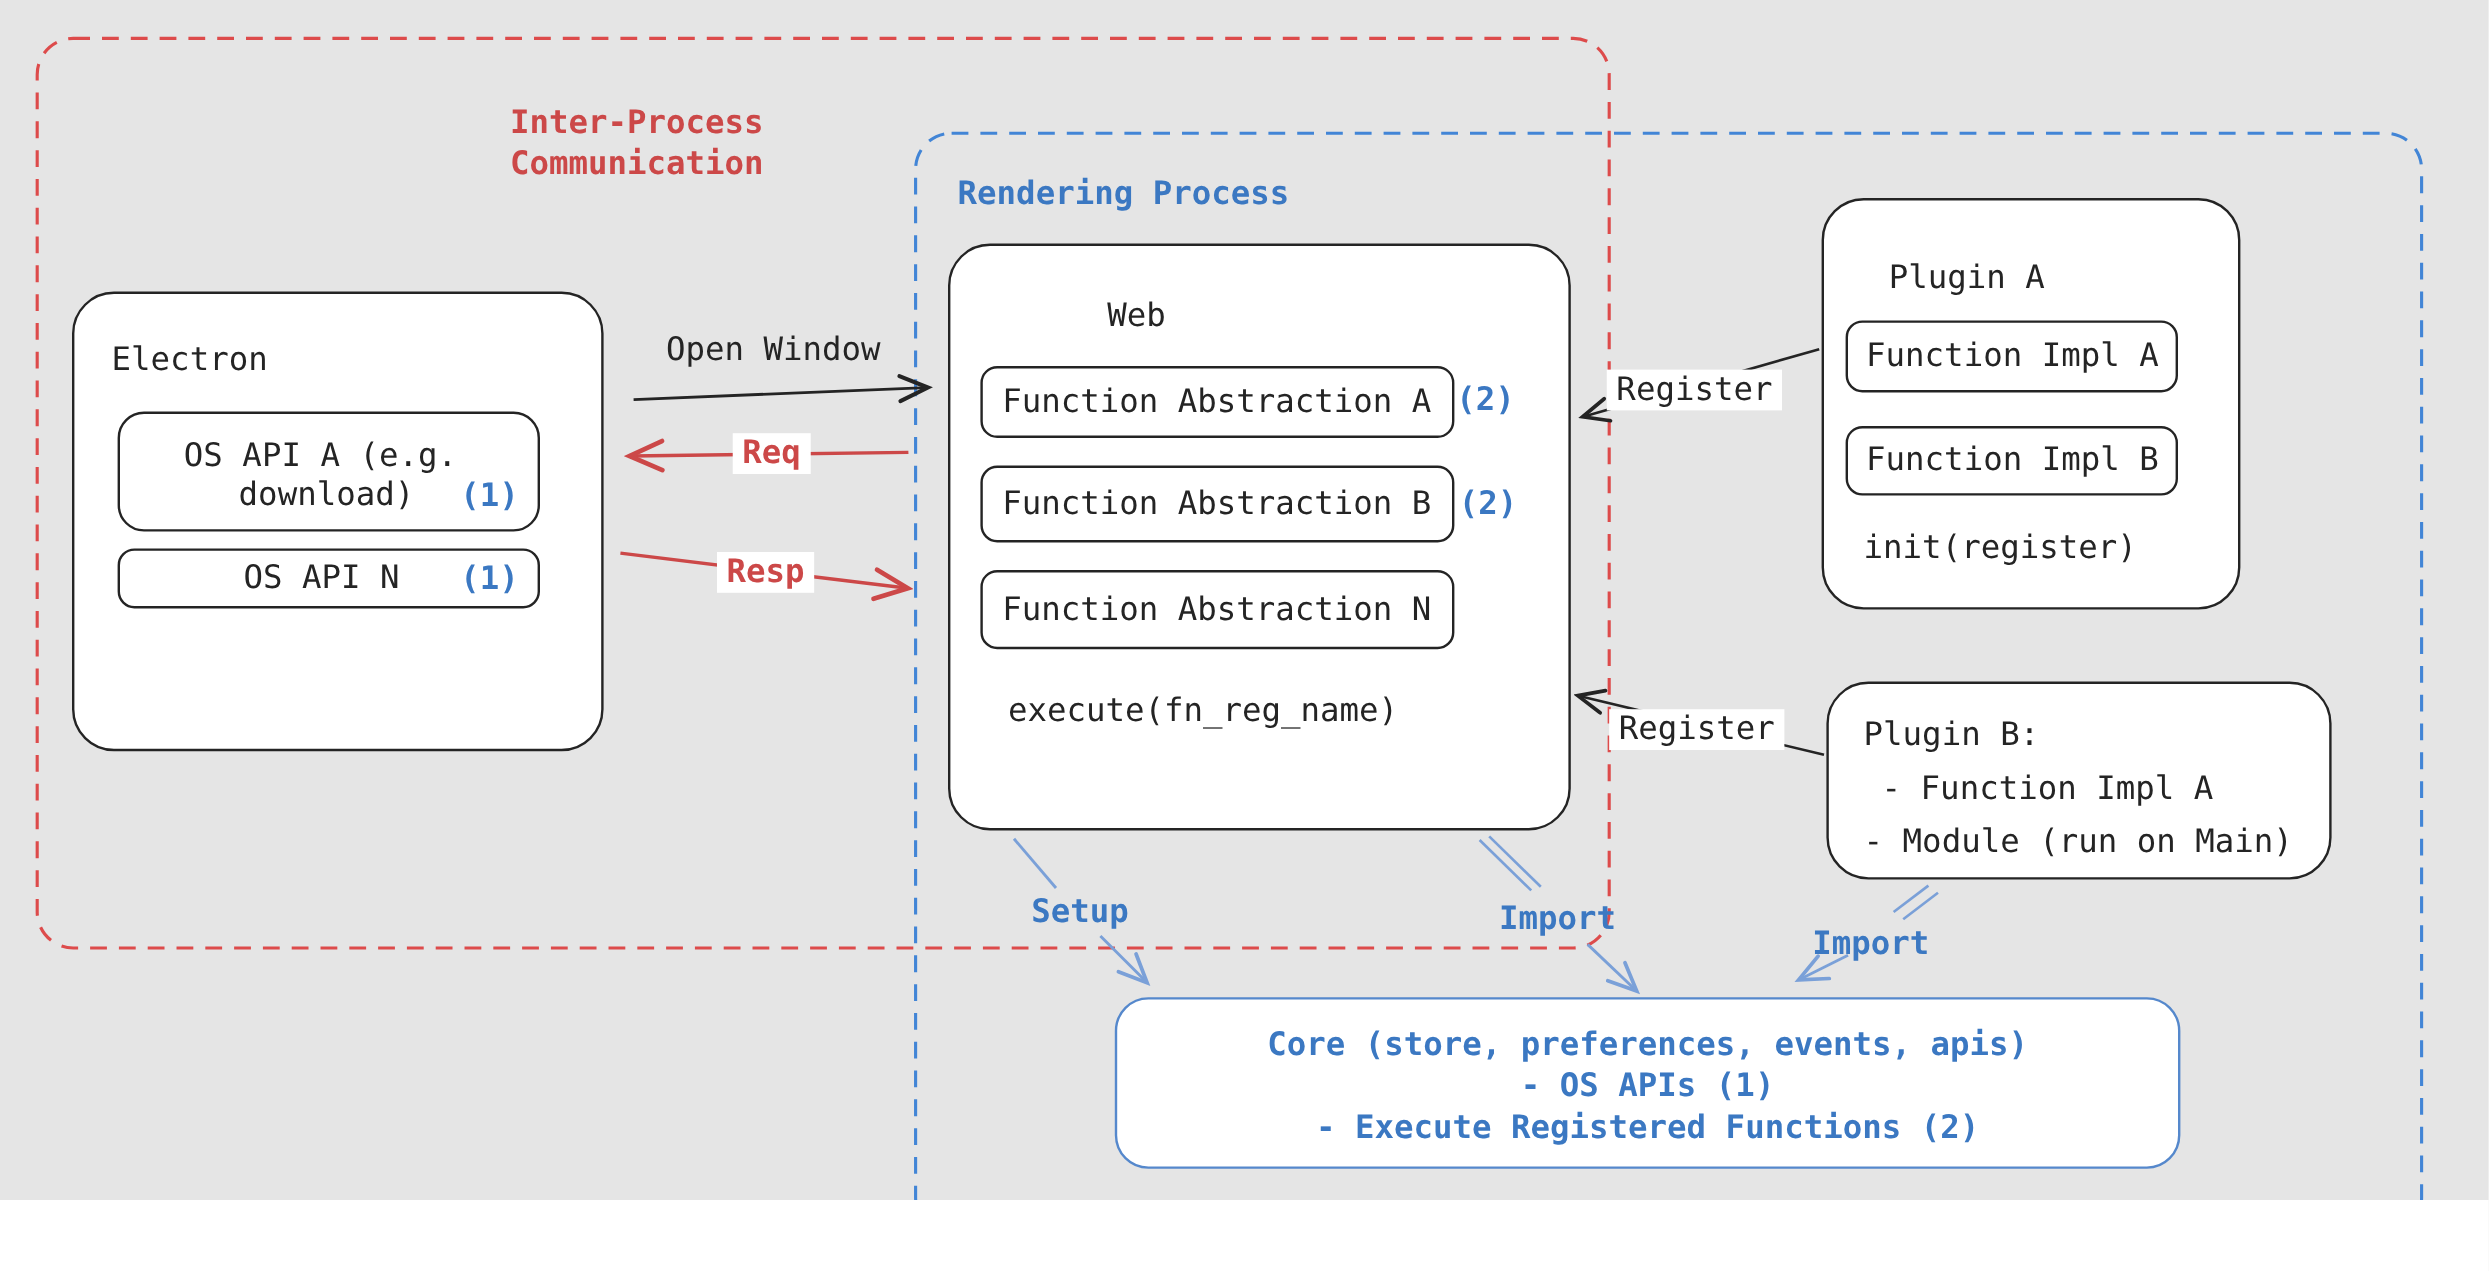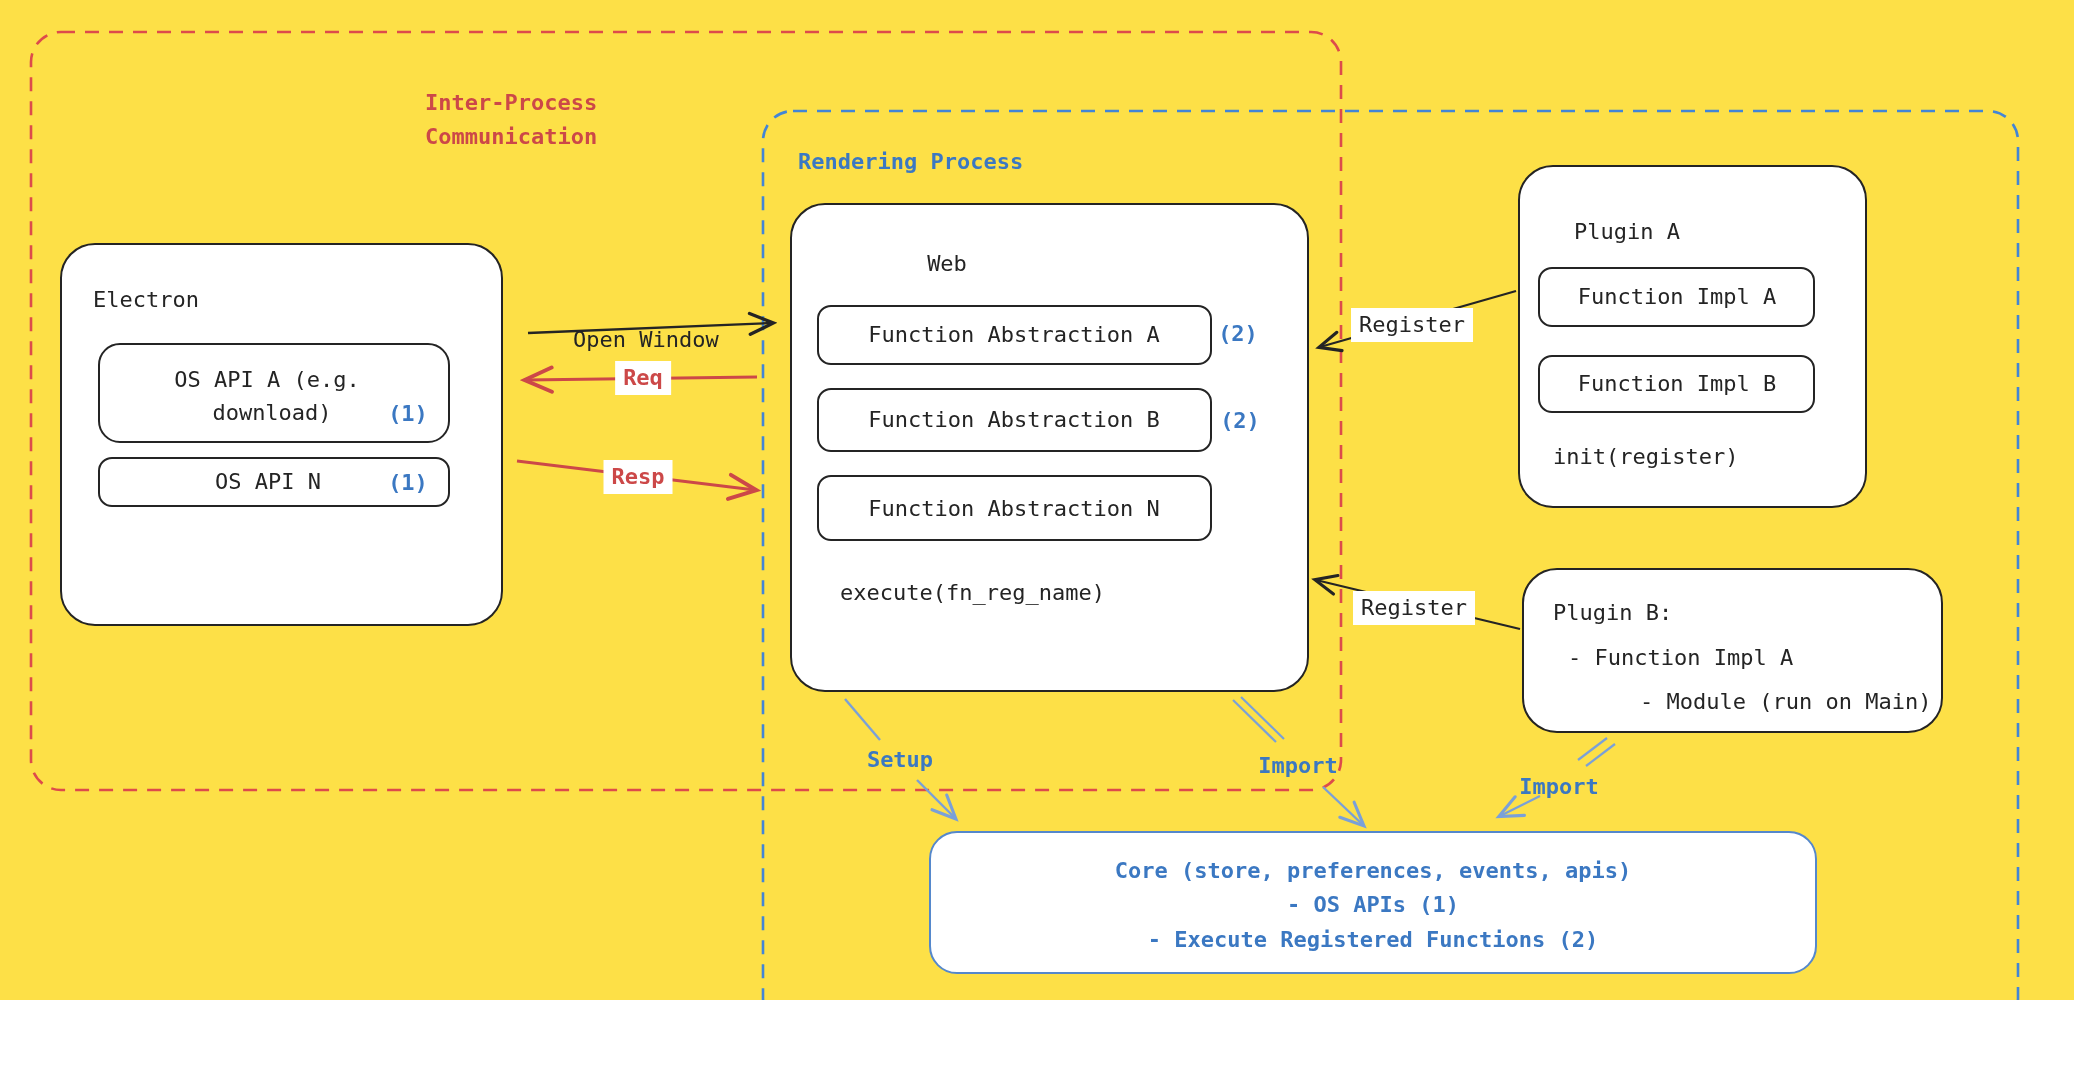--- a/index.html
+++ b/index.html
@@ -1,19 +1,19 @@
 <!DOCTYPE html>
 <html><head>
 <meta charset="utf-8">
 <style>
   html,body{margin:0;padding:0;background:#ffffff;}
   #canvas{
-    position:relative;width:2074px;height:1000px;background:#fde047;overflow:hidden;
+    position:relative;width:2074px;height:1000px;background:#e5e5e5;overflow:hidden;
     font-family:"DejaVu Sans Mono","Liberation Mono",monospace;
-    font-size:22px;color:#242424;
+    font-size:27px;color:#242424;
   }
   #wires{position:absolute;left:0;top:0;z-index:0;}
   .box{position:absolute;border:2.5px solid #242424;border-radius:18px;background:#ffffff;z-index:1;box-sizing:border-box;}
   .r35{border-radius:35px;}
   .r22{border-radius:22px;}
   .r14{border-radius:14px;}
   .core{border:2px solid #5588cc;border-radius:28px;}
   .lbl{position:absolute;z-index:2;white-space:pre;line-height:34px;}
   .ctr{transform:translate(-50%,-50%);text-align:center;}
   .red{color:#cc4848;font-weight:bold;}
@@ -69,21 +69,21 @@
 
   <div class="box r22" style="left:98px;top:343px;width:352px;height:100px;"></div>
   <div class="lbl ctr" style="left:267px;top:380px;">OS API A (e.g.</div>
   <div class="lbl ctr" style="left:272px;top:413px;">download)</div>
   <div class="badge" style="left:408px;top:413px;">(1)</div>
 
   <div class="box r14" style="left:98px;top:457px;width:352px;height:50px;"></div>
   <div class="lbl ctr" style="left:268px;top:482px;">OS API N</div>
   <div class="badge" style="left:408px;top:482px;">(1)</div>
 
-  <div class="lbl" style="left:573px;top:275px;margin-top:48px;">Open Window</div>
+  <div class="lbl" style="left:555px;top:275px;">Open Window</div>
   <div class="lbl ctr red whitebg" style="left:643px;top:378px;">Req</div>
   <div class="lbl ctr red whitebg" style="left:638px;top:477px;">Resp</div>
 
   <div class="box r35" style="left:790px;top:203px;width:519px;height:489px;"></div>
   <div class="lbl ctr" style="left:947px;top:264px;">Web</div>
 
   <div class="box r14" style="left:817px;top:305px;width:395px;height:60px;"></div>
   <div class="lbl ctr" style="left:1014px;top:335px;">Function Abstraction A</div>
   <div class="badge" style="left:1238px;top:333px;">(2)</div>
 
@@ -103,21 +103,21 @@
   <div class="lbl" style="left:1553px;top:215px;margin-left:21px;">Plugin A</div>
   <div class="box r14" style="left:1538px;top:267px;width:277px;height:60px;"></div>
   <div class="lbl ctr" style="left:1677px;top:297px;">Function Impl A</div>
   <div class="box r14" style="left:1538px;top:355px;width:277px;height:58px;"></div>
   <div class="lbl ctr" style="left:1677px;top:384px;">Function Impl B</div>
   <div class="lbl" style="left:1553px;top:440px;">init(register)</div>
 
   <div class="box r35" style="left:1522px;top:568px;width:421px;height:165px;"></div>
   <div class="lbl" style="left:1553px;top:596px;">Plugin B:</div>
   <div class="lbl" style="left:1568px;top:641px;text-align:right;">- Function Impl A</div>
-  <div class="lbl" style="left:1640px;top:685px;">- Module (run on Main)</div>
+  <div class="lbl" style="left:1553px;top:685px;">- Module (run on Main)</div>
 
   <div class="lbl ctr blue" style="left:900px;top:760px;">Setup</div>
   <div class="lbl ctr blue" style="left:1298px;top:766px;">Import</div>
   <div class="lbl ctr blue" style="left:1559px;top:787px;">Import</div>
 
   <div class="box core" style="left:929px;top:831px;width:888px;height:143px;"></div>
   <div class="lbl ctr blue" style="left:1373px;top:871px;text-align:center;">Core (store, preferences, events, apis)</div>
   <div class="lbl ctr blue" style="left:1373px;top:905px;">- OS APIs (1)</div>
   <div class="lbl ctr blue" style="left:1373px;top:940px;">- Execute Registered Functions (2)</div>
 

